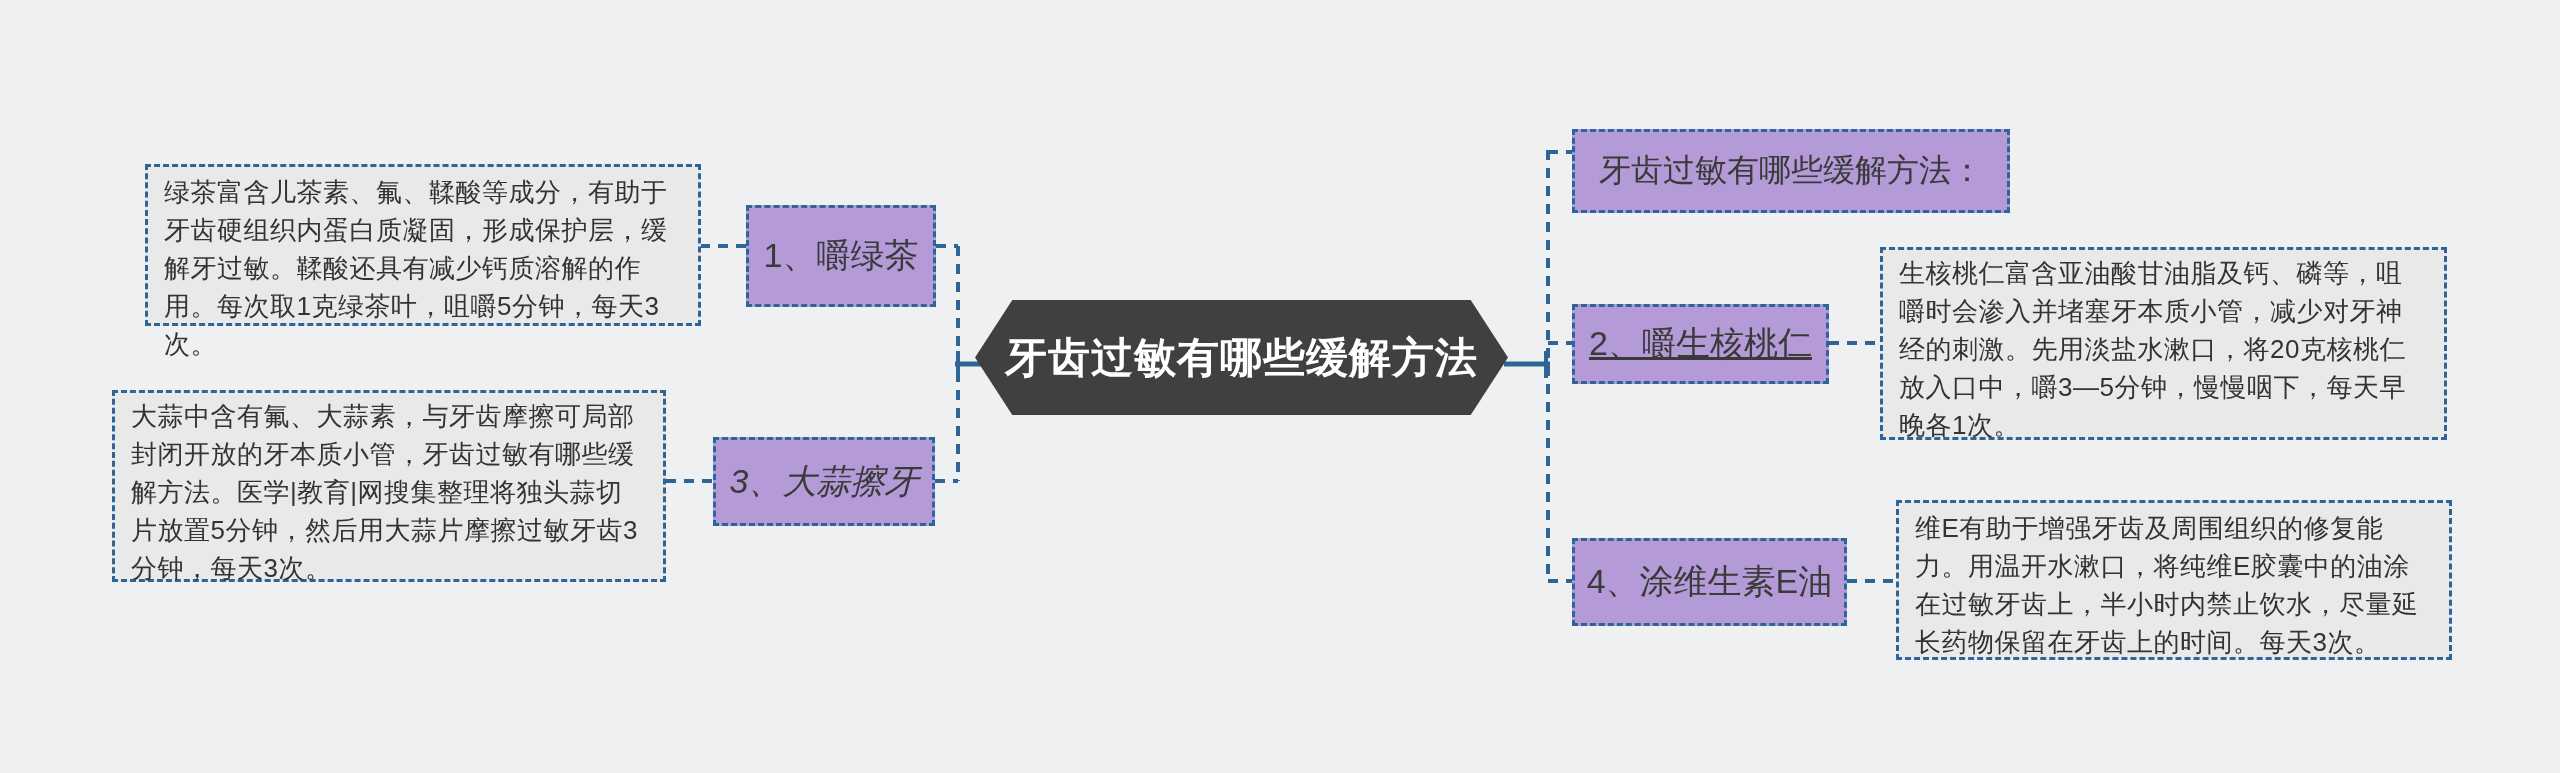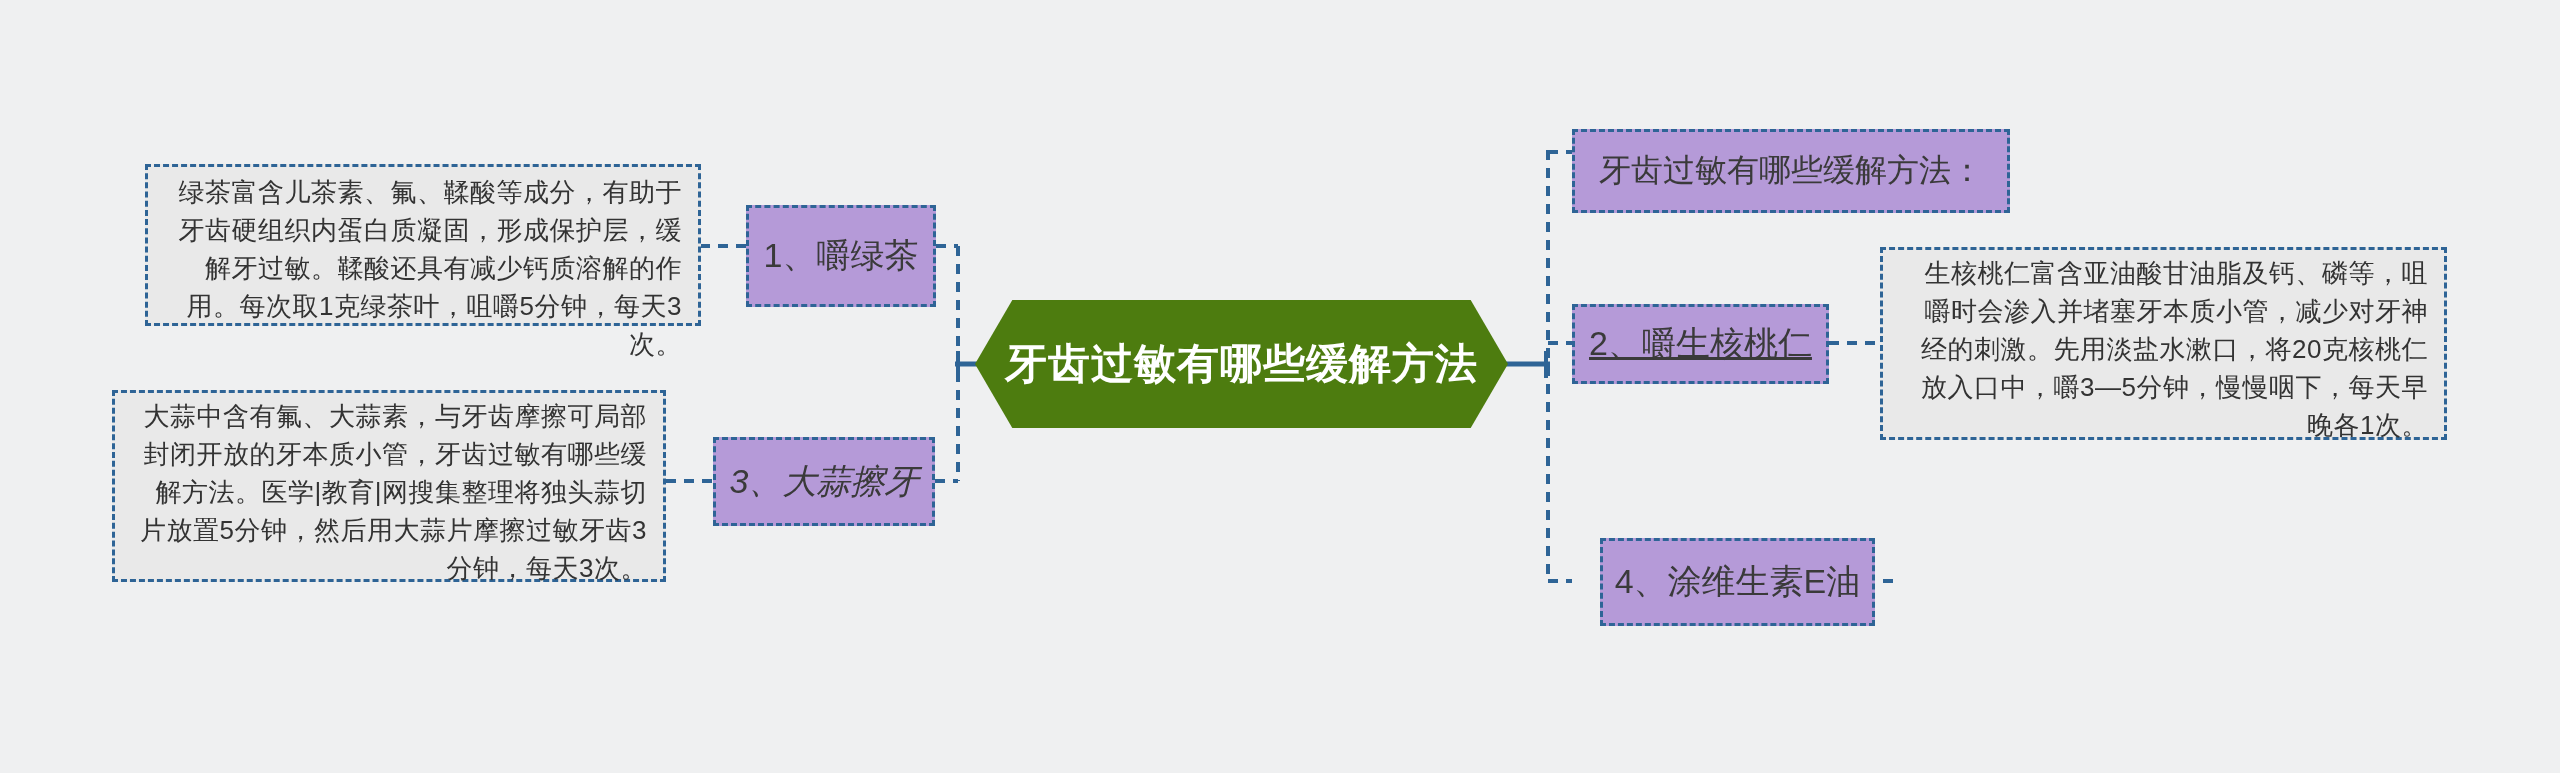--- a/index.html
+++ b/index.html
@@ -21,43 +21,43 @@
   }
   .detail{
     position:absolute;
     box-sizing:border-box;
     background:#e9e9e9;
     border:3px dashed #2e6496;
     color:#333333;
     font-size:26px;
     line-height:38px;
     padding:6px 16px;
-    text-align:right;
+    text-align:left;
     letter-spacing:0.5px;
   }
   .node{
     position:absolute;
     box-sizing:border-box;
     background:#b59ad8;
     border:3px dashed #2e6496;
     color:#3a3a3a;
     display:flex;
     align-items:center;
     justify-content:center;
     font-size:34px;
     white-space:nowrap;
   }
   .header-node{
     font-size:32px;
   }
   .hexagon{
     position:absolute;
     left:975px;top:300px;
-    width:533px;height:128px;
-    background:#4d7c0f;
+    width:533px;height:115px;
+    background:#404040;
     color:#ffffff;
     font-size:42px;
     font-weight:bold;
     letter-spacing:1px;
     display:flex;
     align-items:center;
     justify-content:center;
     clip-path:polygon(0% 50%, 7% 0%, 93% 0%, 100% 50%, 93% 100%, 7% 100%);
     white-space:nowrap;
   }
@@ -101,16 +101,17 @@
   <div class="node" style="left:713px;top:437px;width:222px;height:89px;font-style:italic;">3、大蒜擦牙</div>
 
   <div class="hexagon">牙齿过敏有哪些缓解方法</div>
 
   <div class="node header-node" style="left:1572px;top:129px;width:438px;height:84px;">牙齿过敏有哪些缓解方法：</div>
 
   <div class="node" style="left:1572px;top:304px;width:257px;height:80px;text-decoration:underline;">2、嚼生核桃仁</div>
 
   <div class="detail" style="left:1880px;top:247px;width:567px;height:193px;padding-top:4px;">生核桃仁富含亚油酸甘油脂及钙、磷等，咀嚼时会渗入并堵塞牙本质小管，减少对牙神经的刺激。先用淡盐水漱口，将20克核桃仁放入口中，嚼3—5分钟，慢慢咽下，每天早晚各1次。</div>
 
-  <div class="node" style="left:1572px;top:538px;width:275px;height:88px;margin-left:28px;">4、涂维生素E油</div>
+  <div class="node" style="left:1572px;top:538px;width:275px;height:88px;">4、涂维生素E油</div>
 
+  <div class="detail" style="left:1896px;top:500px;width:556px;height:160px;">维E有助于增强牙齿及周围组织的修复能力。用温开水漱口，将纯维E胶囊中的油涂在过敏牙齿上，半小时内禁止饮水，尽量延长药物保留在牙齿上的时间。每天3次。</div>
 
 </div>
 
 </body></html>

